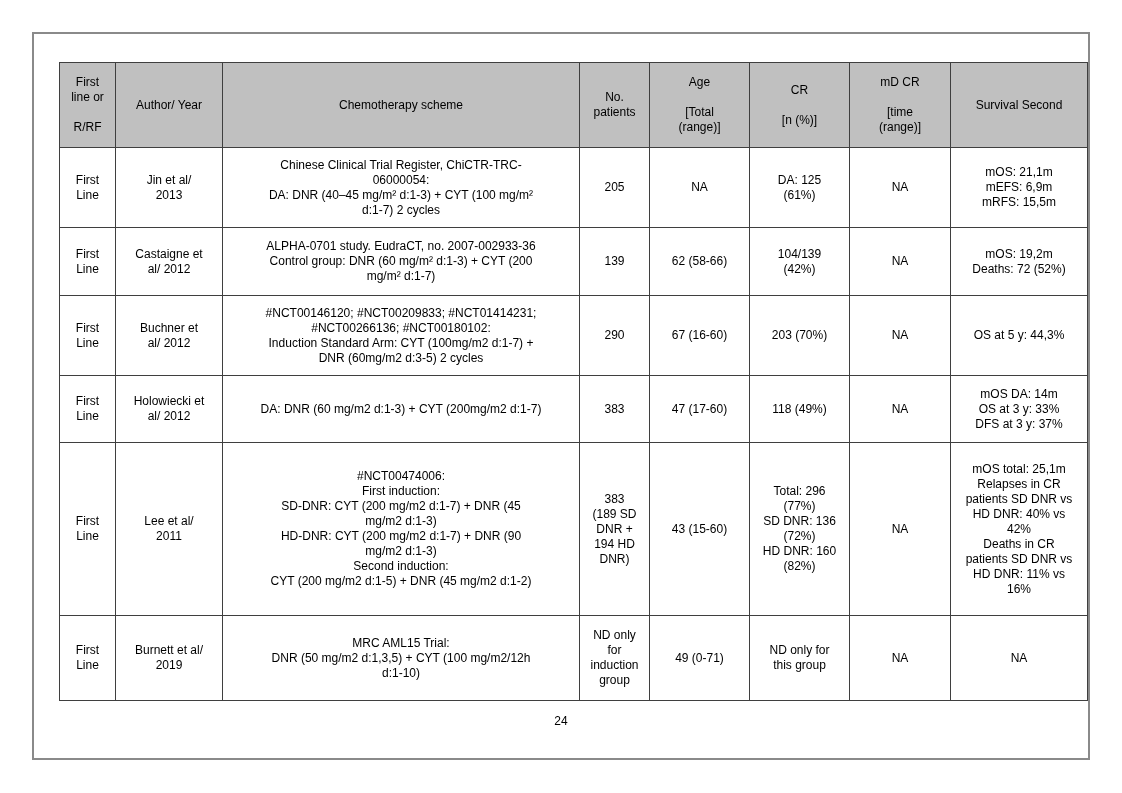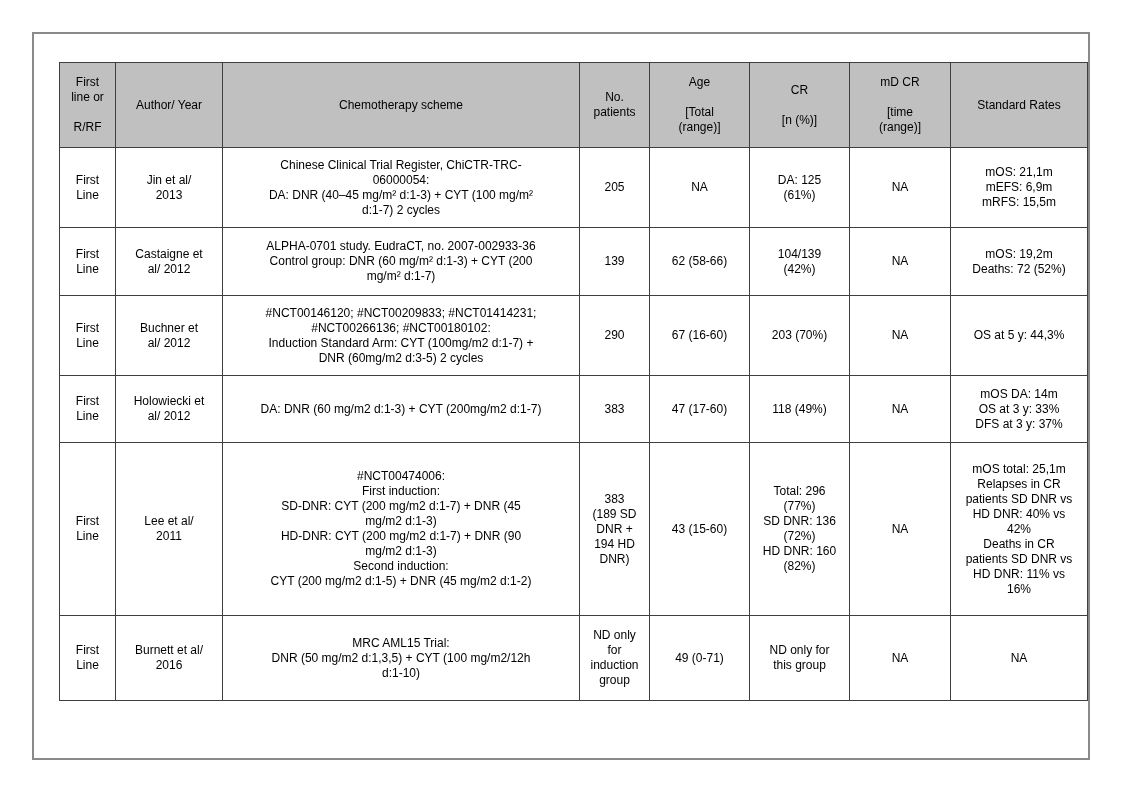--- a/index.html
+++ b/index.html
@@ -69,21 +69,21 @@
 
 [Total
 (range)]</th>
           <th>CR
 
 [n (%)]</th>
           <th>mD CR
 
 [time
 (range)]</th>
-          <th>Standard Rates</th>
+          <th>Survival Second</th>
         </tr>
       </thead>
       <tbody>
         <tr class="row-0">
           <td>First
 Line</td>
           <td>Jin et al/
 2013</td>
           <td>Chinese Clinical Trial Register, ChiCTR-TRC-
 06000054:
@@ -176,31 +176,32 @@
 42%
 Deaths in CR
 patients SD DNR vs
 HD DNR: 11% vs
 16%</td>
         </tr>
         <tr class="row-5">
           <td>First
 Line</td>
           <td>Burnett et al/
-2016</td>
+2019</td>
           <td>MRC AML15 Trial:
 DNR (50 mg/m2 d:1,3,5) + CYT (100 mg/m2/12h
 d:1-10)</td>
           <td>ND only
 for
 induction
 group</td>
           <td>49 (0-71)</td>
           <td>ND only for
 this group</td>
           <td>NA</td>
           <td>NA</td>
         </tr>
       </tbody>
     </table>
 
+    <div class="pagenum">24</div>
   </div>
 </div>
 
 </body></html>

